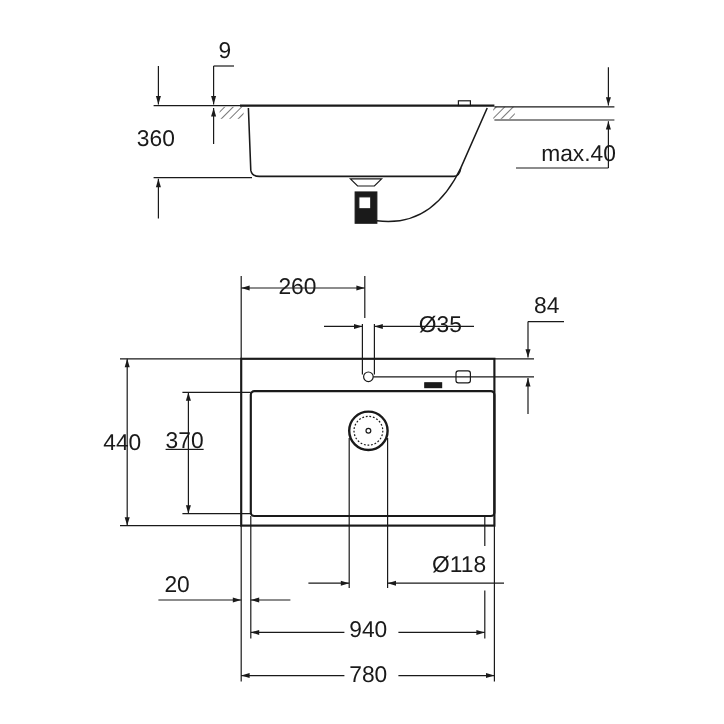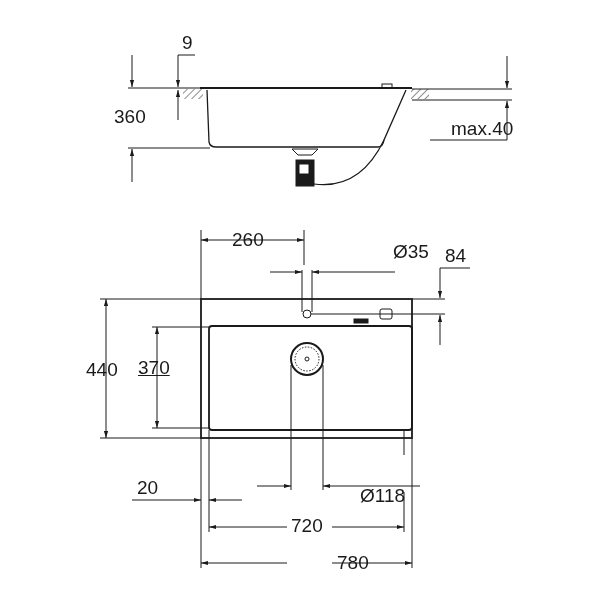--- a/index.html
+++ b/index.html
@@ -88,20 +88,20 @@
       <line x1="201" y1="563" x2="287" y2="563" marker-start="url(#ar)"></line>
       <line x1="332" y1="563" x2="412" y2="563" marker-end="url(#ar)"></line>
     </g>
   </g>
 </svg>
 
 <span class="lbl" style="left:182px;top:33px;">9</span>
 <span class="lbl" style="left:114px;top:107px;">360</span>
 <span class="lbl" style="left:429px;top:119px;margin-left:22px;">max.40</span>
 <span class="lbl" style="left:232px;top:230px;">260</span>
-<span class="lbl" style="left:349px;top:242px;margin-left:44px;">Ø35</span>
+<span class="lbl" style="left:349px;top:262px;">Ø35</span>
 <span class="lbl" style="left:445px;top:246px;">84</span>
 <span class="lbl" style="left:86px;top:360px;">440</span>
 <span class="lbl" style="left:138px;top:358px;text-decoration:underline;">370</span>
 <span class="lbl" style="left:137px;top:478px;">20</span>
-<span class="lbl" style="left:360px;top:486px;">Ø118</span>
-<span class="lbl" style="left:291px;top:516px;">720</span>
-<span class="lbl" style="left:291px;top:553px;margin-left:46px;">780</span>
+<span class="lbl" style="left:360px;top:462px;">Ø118</span>
+<span class="lbl" style="left:291px;top:516px;">940</span>
+<span class="lbl" style="left:291px;top:553px;">780</span>
 
 </body></html>

